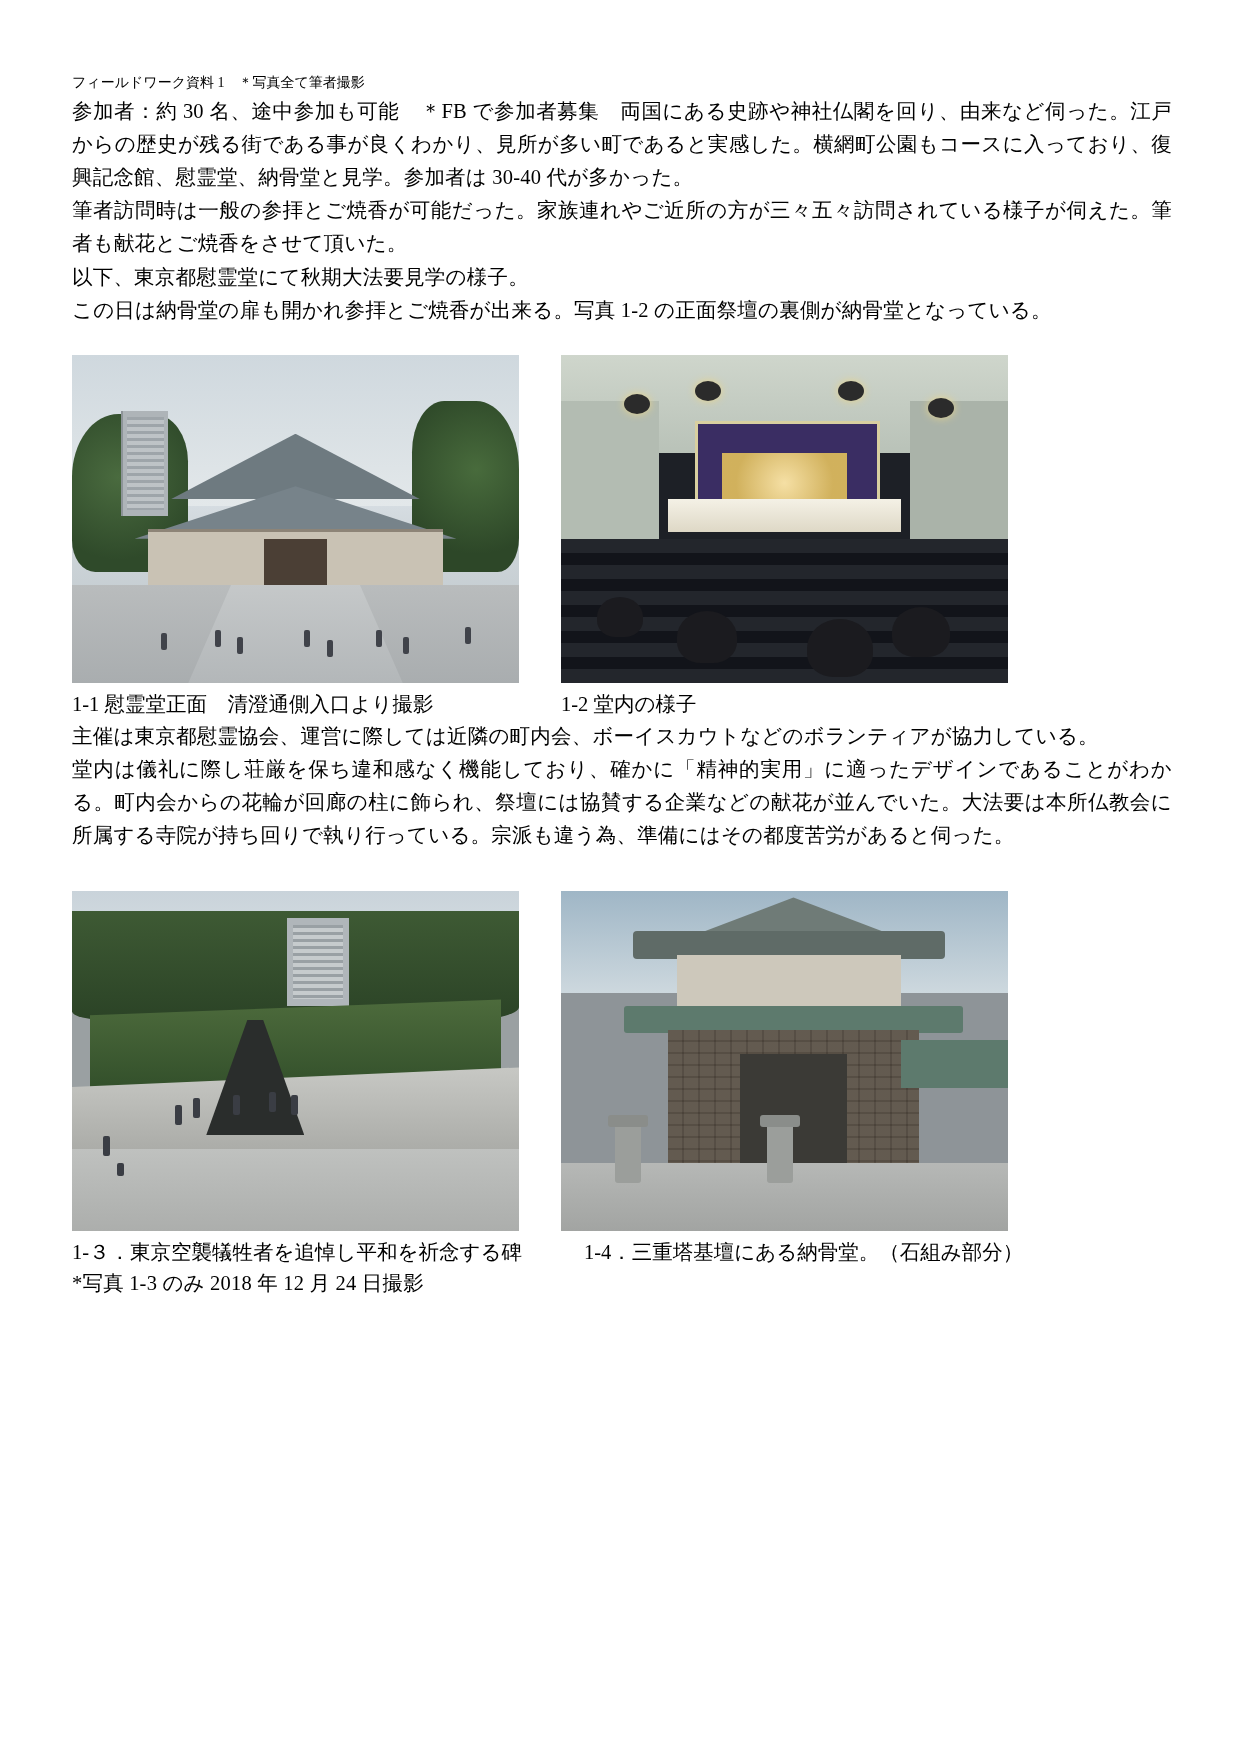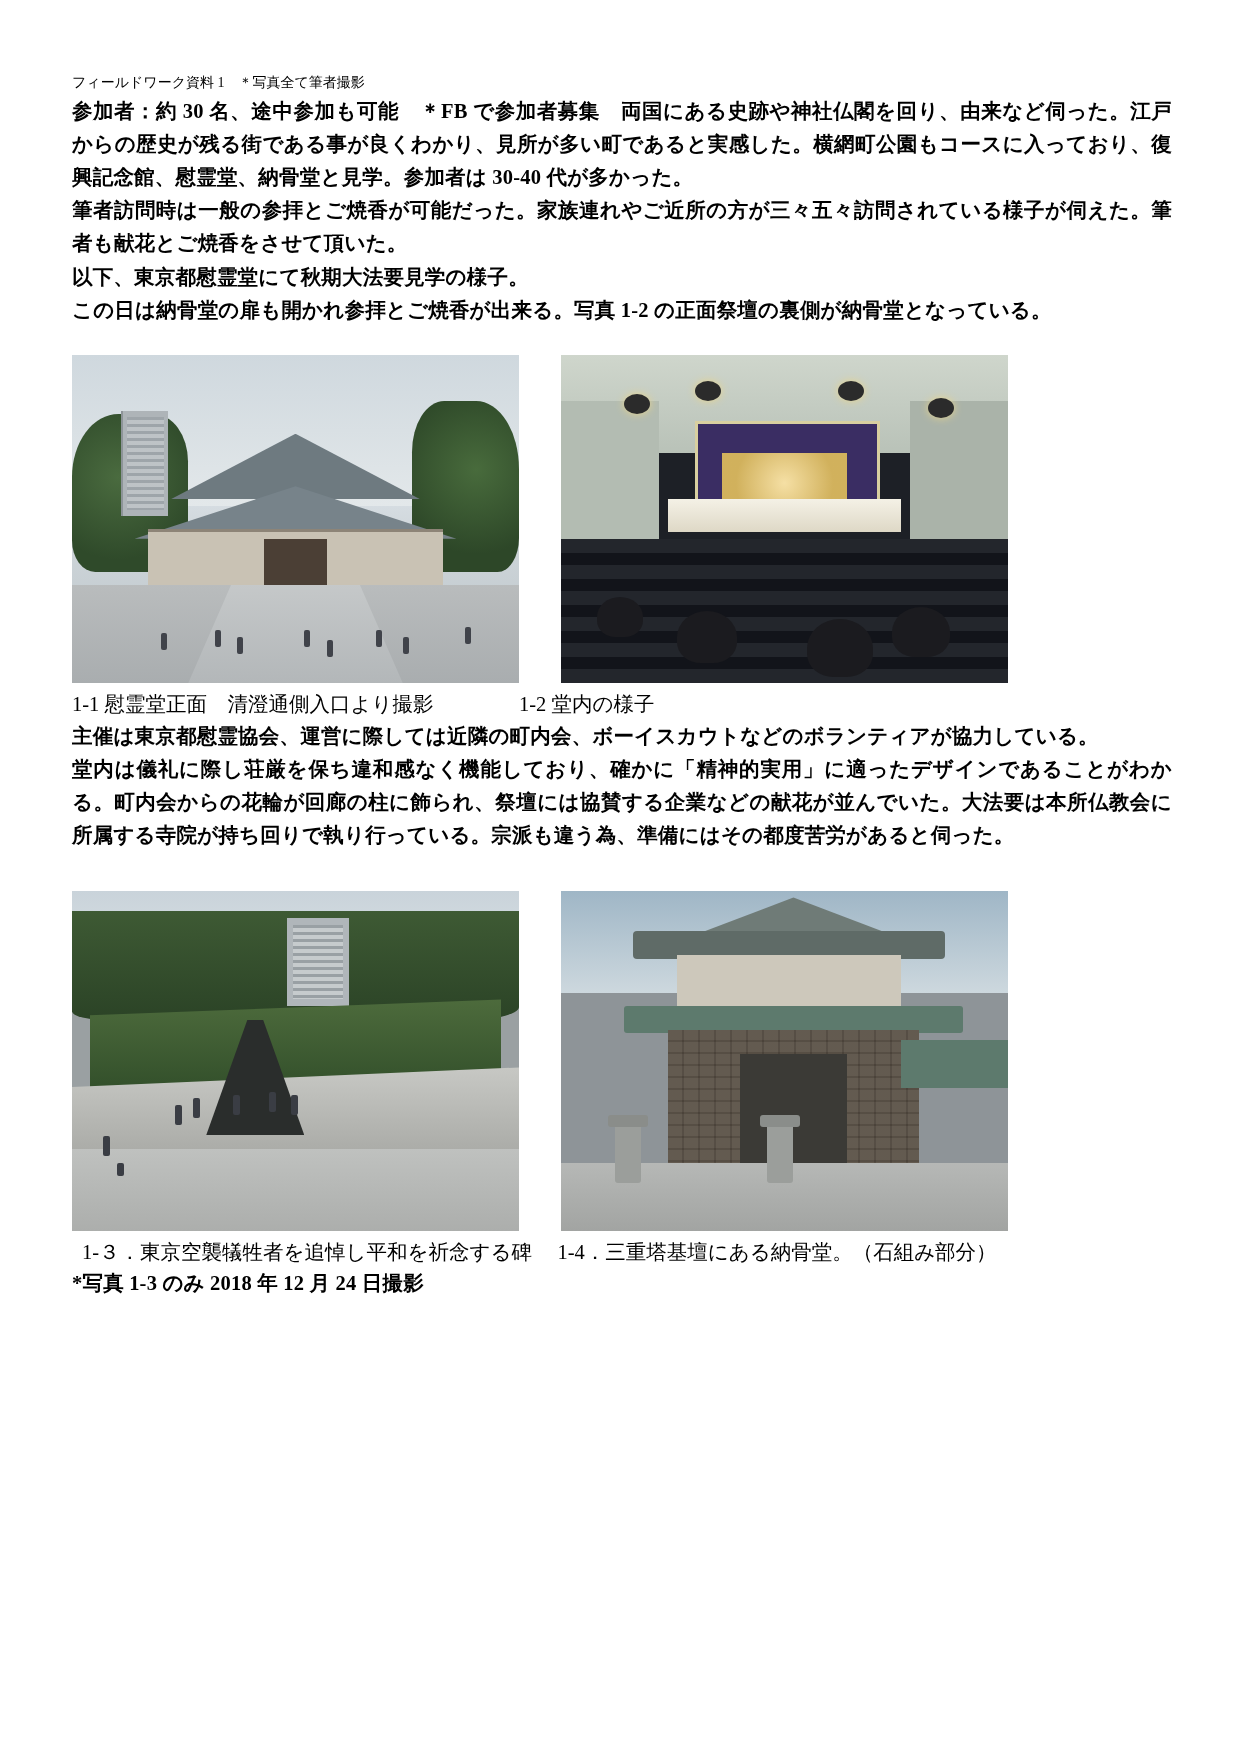--- a/index.html
+++ b/index.html
@@ -28,21 +28,20 @@
     top: 72px;
     width: 1100px;
   }
   p.para {
     margin: 0;
     font-size: 20.5px;
     line-height: 1.62;
     letter-spacing: 0.2px;
     text-align: justify;
     text-justify: inter-ideograph;
-    font-weight: bold;
   }
   .head-line {
     margin: 0;
     font-size: 14px;
     line-height: 1.62;
   }
   
   .photo-row {
     display: flex;
     gap: 42px;
@@ -56,28 +55,29 @@
     height: 328px;
     position: relative;
     overflow: hidden;
     background: #6d7b86;
   }
   .photo-row2 .photo {
     height: 340px;
   }
   .caption-row {
     display: flex;
+    gap: 42px;
     margin-top: 6px;
     font-size: 20.5px;
     line-height: 1.5;
   }
   .caption-cell {
     width: 447px;
   }
-  .caption-cell.wide { width: 470px; text-align: center; }
+  .caption-cell.wide { width: 470px; }
   
   .p11 { background: linear-gradient(#c3cdd4 0%, #d6dde2 45%, #cfd6da 55%, #b9c2c7 100%); }
   .p11 .sky { position:absolute; left:0; top:0; width:100%; height:46%; background:linear-gradient(#cfd8de,#e3e8ea); }
   .p11 .treeL { position:absolute; left:0; top:18%; width:26%; height:48%; background:radial-gradient(circle at 40% 40%, #4a6b3f, #2f4a2a 70%); border-radius:40% 30% 20% 20%; }
   .p11 .treeR { position:absolute; right:0; top:14%; width:24%; height:52%; background:radial-gradient(circle at 60% 40%, #486b3c, #2d4728 70%); border-radius:30% 40% 20% 20%; }
   .p11 .tower { position:absolute; left:11%; top:17%; width:10%; height:32%; background:#aeb4b8; border-left:2px solid #8d9498; }
   .p11 .tower:after{ content:""; position:absolute; inset:6% 8%; background:repeating-linear-gradient(#9aa1a6 0 3px, #c2c7ca 3px 7px); opacity:.8;}
   .p11 .roof { position:absolute; left:22%; top:24%; width:56%; height:20%; background:#6e7a80; clip-path: polygon(50% 0, 100% 100%, 0 100%); }
   .p11 .roof2 { position:absolute; left:14%; top:40%; width:72%; height:16%; background:#77838a; clip-path: polygon(50% 0, 100% 100%, 0 100%); }
   .p11 .body { position:absolute; left:17%; top:53%; width:66%; height:17%; background:#c9c2b4; border-top:3px solid #8d8477; }

